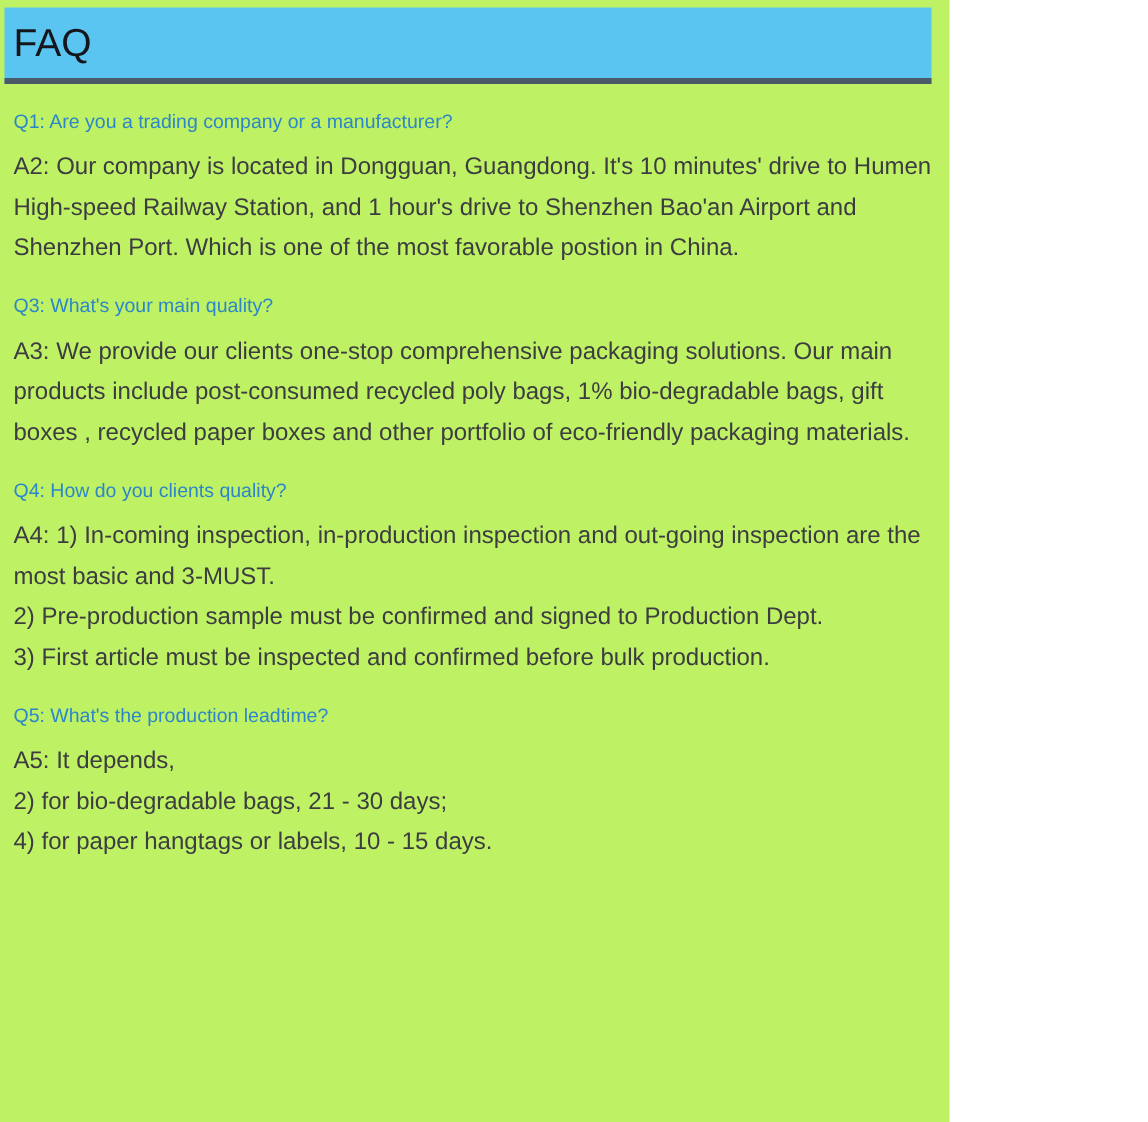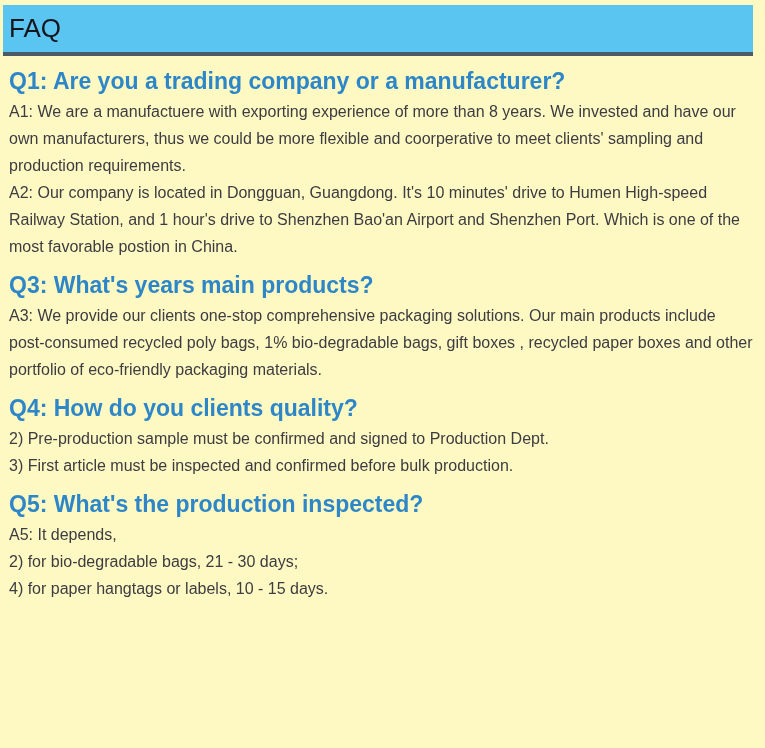--- a/index.html
+++ b/index.html
@@ -11,24 +11,24 @@
   }
   * { box-sizing: border-box; }
   html, body {
     margin: 0;
     padding: 0;
     background: #ffffff;
     font-family: "Liberation Sans", sans-serif;
   }
   .page {
     position: relative;
-    width: 765px;
+    width: 633px;
     height: 748px;
     overflow: hidden;
-    background: #fef9c3;
+    background: #bef264;
   }
   .faq-header-bar {
     margin: 5px 12px 0 3px;
     background: var(--header-bg);
     border-bottom: 4px solid var(--header-border);
     height: 51px;
     display: flex;
     align-items: center;
   }
   .faq-header-bar .title {
@@ -37,23 +37,23 @@
     font-weight: 400;
     padding-left: 6px;
     letter-spacing: 0px;
   }
   .content {
     padding: 0 12px 0 9px;
   }
   .faq-section { margin: 0; }
   .faq-question {
     color: var(--question-color);
-    font-size: 23px;
+    font-size: 13px;
     line-height: 22px;
-    font-weight: 700;
+    font-weight: 400;
     margin: 14px 0 6px 0;
   }
   .faq-answer { margin: 0; }
   .faq-answer-line {
     color: var(--answer-color);
     font-size: 16px;
     line-height: 27px;
     font-weight: 400;
     margin: 0;
   }
@@ -61,44 +61,42 @@
 </head>
 <body>
 
 <div class="page">
   <div class="faq-header-bar">
     <span class="title">FAQ</span>
   </div>
   <div class="content" id="faq-content">
       <section class="faq-section">
         <h2 class="faq-question">Q1: Are you a trading company or a manufacturer?</h2>
-        <div class="faq-answer">
-          <p class="faq-answer-line">A1: We are a manufactuere with exporting experience of more than 8 years. We invested and have our own manufacturers, thus we could be more flexible and coorperative to meet clients' sampling and production requirements.</p>
-        </div>
       </section>
       <section class="faq-section">
         <div class="faq-answer">
           <p class="faq-answer-line">A2: Our company is located in Dongguan, Guangdong. It's 10 minutes' drive to Humen High-speed Railway Station, and 1 hour's drive to Shenzhen Bao'an Airport and Shenzhen Port. Which is one of the most favorable postion in China.</p>
         </div>
       </section>
       <section class="faq-section">
-        <h2 class="faq-question">Q3: What's years main products?</h2>
+        <h2 class="faq-question">Q3: What's your main quality?</h2>
         <div class="faq-answer">
           <p class="faq-answer-line">A3: We provide our clients one-stop comprehensive packaging solutions. Our main products include post-consumed recycled poly bags, 1% bio-degradable bags, gift boxes , recycled paper boxes and other portfolio of eco-friendly packaging materials.</p>
         </div>
       </section>
       <section class="faq-section">
         <h2 class="faq-question">Q4: How do you clients quality?</h2>
         <div class="faq-answer">
+          <p class="faq-answer-line">A4: 1) In-coming inspection, in-production inspection and out-going inspection are the most basic and 3-MUST.</p>
           <p class="faq-answer-line">2) Pre-production sample must be confirmed and signed to Production Dept.</p>
           <p class="faq-answer-line">3) First article must be inspected and confirmed before bulk production.</p>
         </div>
       </section>
       <section class="faq-section">
-        <h2 class="faq-question">Q5: What's the production inspected?</h2>
+        <h2 class="faq-question">Q5: What's the production leadtime?</h2>
         <div class="faq-answer">
           <p class="faq-answer-line">A5: It depends,</p>
           <p class="faq-answer-line">2) for bio-degradable bags, 21 - 30 days;</p>
           <p class="faq-answer-line">4) for paper hangtags or labels, 10 - 15 days.</p>
         </div>
       </section>
     </div>
 </div>
 
 </body></html>

